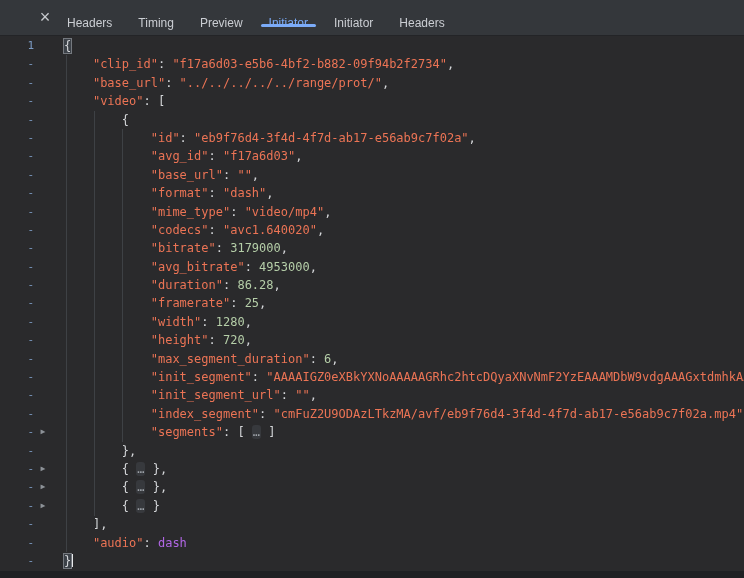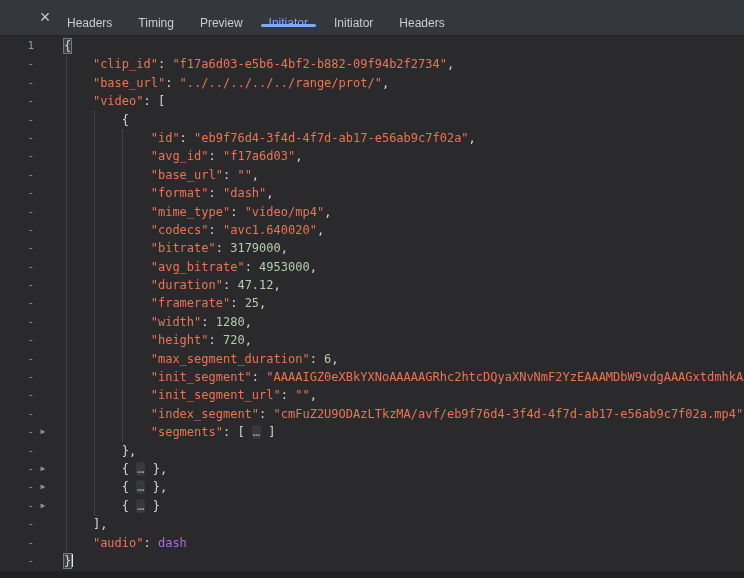--- a/index.html
+++ b/index.html
@@ -82,21 +82,21 @@
         <div class="line"><span class="gn">-</span><span class="gf"></span><span class="cd">    <span class="tk">"video"</span><span class="tp">: </span><span class="tp">[</span></span></div>
         <div class="line"><span class="gn">-</span><span class="gf"></span><span class="cd">        <span class="tp">{</span></span></div>
         <div class="line"><span class="gn">-</span><span class="gf"></span><span class="cd">            <span class="tk">"id"</span><span class="tp">: </span><span class="ts">"eb9f76d4-3f4d-4f7d-ab17-e56ab9c7f02a"</span><span class="tp">,</span></span></div>
         <div class="line"><span class="gn">-</span><span class="gf"></span><span class="cd">            <span class="tk">"avg_id"</span><span class="tp">: </span><span class="ts">"f17a6d03"</span><span class="tp">,</span></span></div>
         <div class="line"><span class="gn">-</span><span class="gf"></span><span class="cd">            <span class="tk">"base_url"</span><span class="tp">: </span><span class="ts">""</span><span class="tp">,</span></span></div>
         <div class="line"><span class="gn">-</span><span class="gf"></span><span class="cd">            <span class="tk">"format"</span><span class="tp">: </span><span class="ts">"dash"</span><span class="tp">,</span></span></div>
         <div class="line"><span class="gn">-</span><span class="gf"></span><span class="cd">            <span class="tk">"mime_type"</span><span class="tp">: </span><span class="ts">"video/mp4"</span><span class="tp">,</span></span></div>
         <div class="line"><span class="gn">-</span><span class="gf"></span><span class="cd">            <span class="tk">"codecs"</span><span class="tp">: </span><span class="ts">"avc1.640020"</span><span class="tp">,</span></span></div>
         <div class="line"><span class="gn">-</span><span class="gf"></span><span class="cd">            <span class="tk">"bitrate"</span><span class="tp">: </span><span class="tn">3179000</span><span class="tp">,</span></span></div>
         <div class="line"><span class="gn">-</span><span class="gf"></span><span class="cd">            <span class="tk">"avg_bitrate"</span><span class="tp">: </span><span class="tn">4953000</span><span class="tp">,</span></span></div>
-        <div class="line"><span class="gn">-</span><span class="gf"></span><span class="cd">            <span class="tk">"duration"</span><span class="tp">: </span><span class="tn">47.12</span><span class="tp">,</span></span></div>
+        <div class="line"><span class="gn">-</span><span class="gf"></span><span class="cd">            <span class="tk">"duration"</span><span class="tp">: </span><span class="tn">86.28</span><span class="tp">,</span></span></div>
         <div class="line"><span class="gn">-</span><span class="gf"></span><span class="cd">            <span class="tk">"framerate"</span><span class="tp">: </span><span class="tn">25</span><span class="tp">,</span></span></div>
         <div class="line"><span class="gn">-</span><span class="gf"></span><span class="cd">            <span class="tk">"width"</span><span class="tp">: </span><span class="tn">1280</span><span class="tp">,</span></span></div>
         <div class="line"><span class="gn">-</span><span class="gf"></span><span class="cd">            <span class="tk">"height"</span><span class="tp">: </span><span class="tn">720</span><span class="tp">,</span></span></div>
         <div class="line"><span class="gn">-</span><span class="gf"></span><span class="cd">            <span class="tk">"max_segment_duration"</span><span class="tp">: </span><span class="tn">6</span><span class="tp">,</span></span></div>
         <div class="line"><span class="gn">-</span><span class="gf"></span><span class="cd">            <span class="tk">"init_segment"</span><span class="tp">: </span><span class="ts">"AAAAIGZ0eXBkYXNoAAAAAGRhc2htcDQyaXNvNmF2YzEAAAMDbW9vdgAAAGxtdmhkAAAAAAAAAAAA</span></span></div>
         <div class="line"><span class="gn">-</span><span class="gf"></span><span class="cd">            <span class="tk">"init_segment_url"</span><span class="tp">: </span><span class="ts">""</span><span class="tp">,</span></span></div>
         <div class="line"><span class="gn">-</span><span class="gf"></span><span class="cd">            <span class="tk">"index_segment"</span><span class="tp">: </span><span class="ts">"cmFuZ2U9ODAzLTkzMA/avf/eb9f76d4-3f4d-4f7d-ab17-e56ab9c7f02a.mp4"</span><span class="tp">,</span></span></div>
         <div class="line"><span class="gn">-</span><span class="gf">▶</span><span class="cd">            <span class="tk">"segments"</span><span class="tp">: </span><span class="tp">[ </span><span class="te">…</span><span class="tp"> ]</span></span></div>
         <div class="line"><span class="gn">-</span><span class="gf"></span><span class="cd">        <span class="tp">},</span></span></div>
         <div class="line"><span class="gn">-</span><span class="gf">▶</span><span class="cd">        <span class="tp">{ </span><span class="te">…</span><span class="tp"> },</span></span></div>

